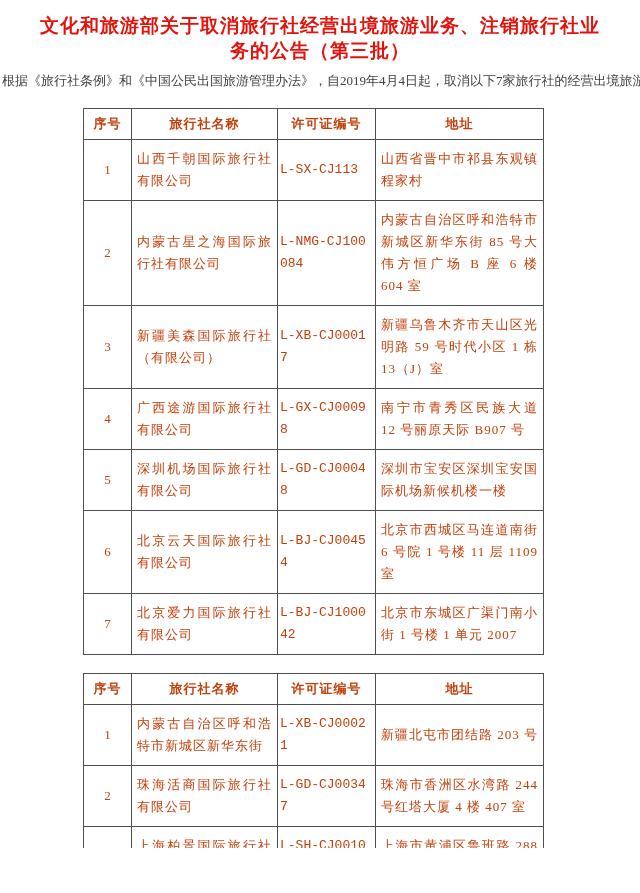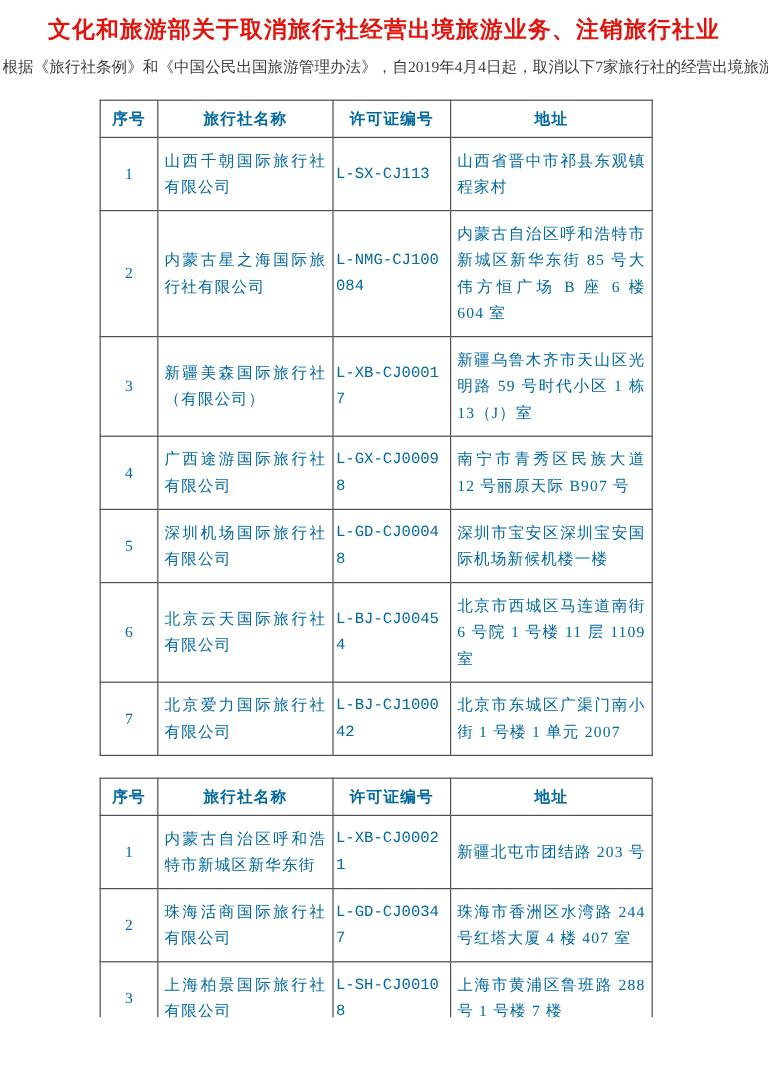--- a/index.html
+++ b/index.html
@@ -39,21 +39,21 @@
     margin-left: 83px;
     margin-top: 18px;
     table-layout: fixed;
     width: 460px;
   }
   table.agency-table th, table.agency-table td {
     border: 1px solid #4f4f4f;
     font-size: 13px;
     line-height: 22px;
     vertical-align: middle;
-    color: #0369a1;
+    color: #c2410c;
   }
   table.agency-table th {
     font-weight: bold;
     text-align: center;
     padding: 4px 2px;
     letter-spacing: 1px;
   }
   td.col-num { text-align: center; padding: 8px 2px; }
   td.col-name { text-align: justify; padding: 8px 5px; letter-spacing: 1px; }
   td.col-license { padding: 8px 2px; word-break: break-all; font-family: "Liberation Mono", "DejaVu Sans Mono", monospace; font-size: 12.5px; }
@@ -63,20 +63,21 @@
   col.c-license { width: 98px; }
   col.c-addr { width: 168px; }
 </style>
 </head>
 <body>
 
 <div class="page">
 
   <div class="title">
     <div>文化和旅游部关于取消旅行社经营出境旅游业务、注销旅行社业</div>
+    <div>务的公告（第三批）</div>
   </div>
 
   <div class="intro intro-1">根据《旅行社条例》和《中国公民出国旅游管理办法》，自2019年4月4日起，取消以下7家旅行社的经营出境旅游业务：</div>
 
   <table class="agency-table">
     <colgroup>
         <col class="c-num">
         <col class="c-name">
         <col class="c-license">
         <col class="c-addr">

